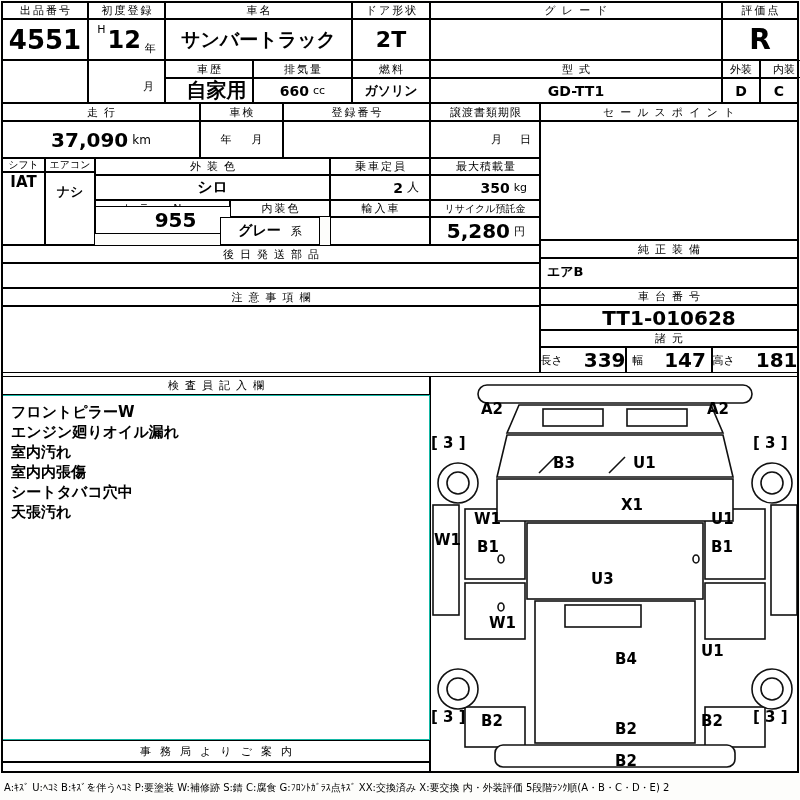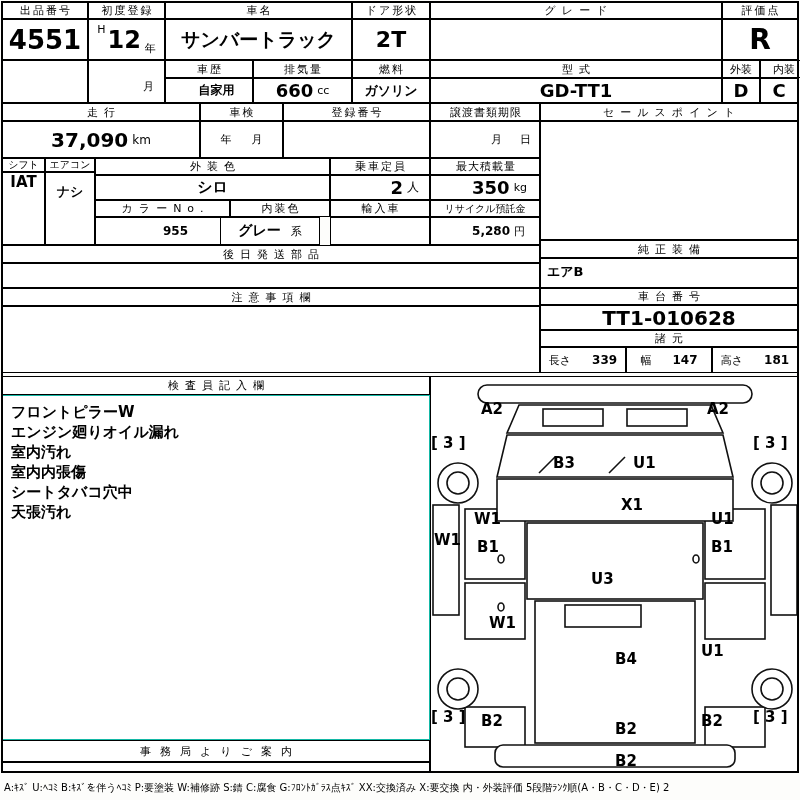--- a/index.html
+++ b/index.html
@@ -15,22 +15,22 @@
   .era { font-size:11px; align-self:flex-start; margin:3px 2px 0 0; }
   .yend { align-self:flex-end; margin-bottom:3px; }
   .frame { position:absolute; border:2px solid #000; background:transparent; pointer-events:none; }
   .notes-list { position:absolute; left:2px; top:395px; width:428px; height:345px; border:1px solid #14b8a6; background:#fff; padding:6px 8px; }
   .note-line { font-size:15px; font-weight:bold; line-height:20px; }
   .diagram { position:absolute; left:430px; top:376px; width:368px; height:396px; border:1px solid #000; background:#fff; }
   .diagram svg { position:absolute; left:0; top:0; }
   .dmg { position:absolute; font-size:15px; font-weight:bold; line-height:16px; }
   .legend { position:absolute; left:4px; top:781px; width:794px; font-size:10px; letter-spacing:0; }
   .big26 { font-size:26px; } .big24 { font-size:24px; } .big22 { font-size:22px; }
-  .big20 { font-size:20px; } .big19 { font-size:19px; } .big18 { font-size:18px; }
-  .big16 { font-size:12px;padding-left:15px; } .big15 { font-size:15px; } .big14 { font-size:14px; } .big13 { font-size:13px; }
+  .big20 { font-size:20px; } .big19 { font-size:19px; } .big18 { font-size:14px; }
+  .big16 { font-size:20px;padding-left:15px; } .big15 { font-size:15px; } .big14 { font-size:14px; } .big13 { font-size:13px; }
   .small11 { font-size:11px; }
 </style>
 </head>
 <body>
 
 <div class="c h" style="left:2px;top:2px;width:86px;height:17px">出品番号</div>
 <div class="c v big26" style="left:2px;top:19px;width:86px;height:41px">4551</div>
 <div class="c" style="left:2px;top:60px;width:86px;height:43px"></div>
 
 <div class="c h" style="left:88px;top:2px;width:77px;height:17px">初度登録</div>
@@ -114,21 +114,21 @@
   <span class="unit" style="font-size:12px">人</span>
 </div>
 
 <div class="c h" style="left:430px;top:158px;width:110px;height:17px;letter-spacing:1px">最大積載量</div>
 <div class="c right" style="left:430px;top:175px;width:110px;height:25px;padding-right:12px">
   <span class="v big18">350</span>
   <span class="unit">kg</span>
 </div>
 
 <div class="c h hw" style="left:95px;top:200px;width:135px;height:17px">カラーNo.</div>
-<div class="c v big16" style="left:95px;top:217px;width:146px;height:28px">955</div>
+<div class="c v big16" style="left:95px;top:206px;width:146px;height:28px">955</div>
 
 <div class="c h" style="left:230px;top:200px;width:100px;height:17px">内装色</div>
 <div class="c" style="left:220px;top:217px;width:100px;height:28px;gap:10px">
   <span class="v big14">グレー</span>
   <span class="small11">系</span>
 </div>
 
 <div class="c h" style="left:330px;top:200px;width:100px;height:17px">輸入車</div>
 <div class="c v" style="left:330px;top:217px;width:100px;height:28px"></div>
 

